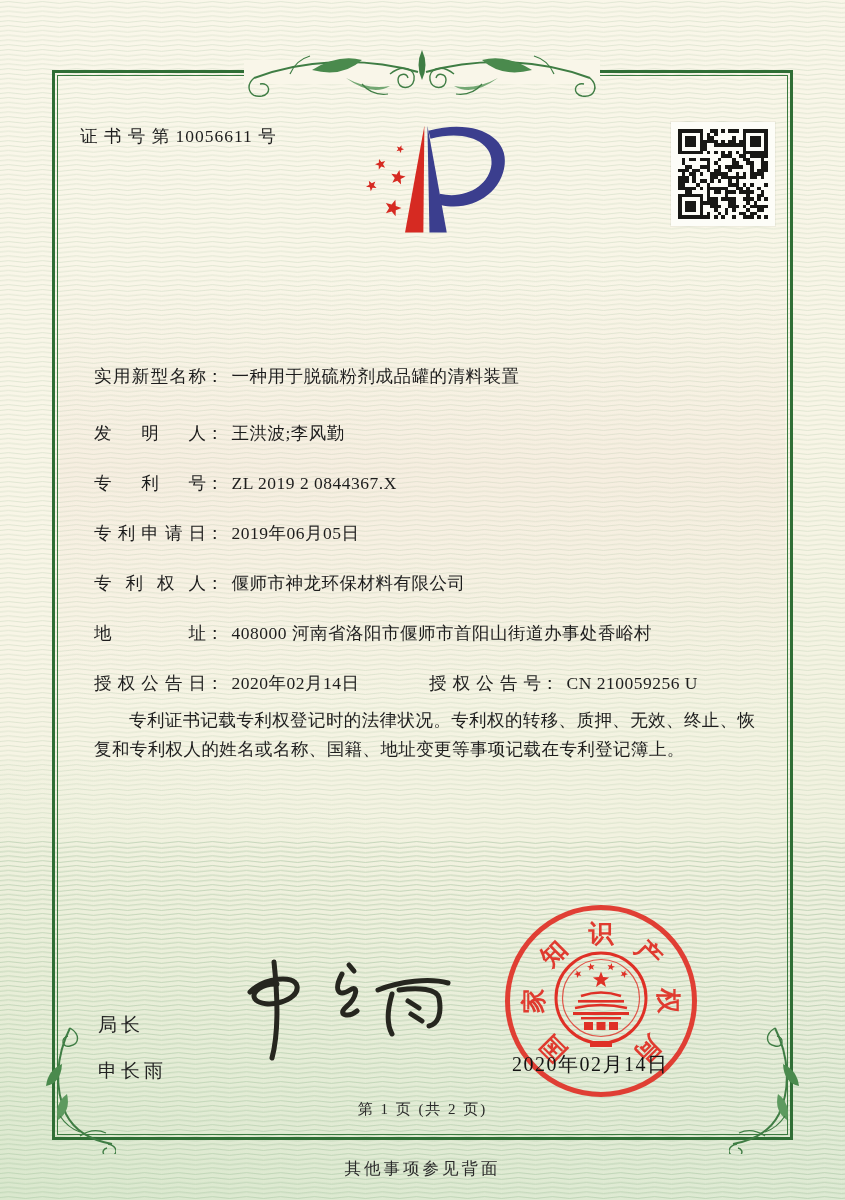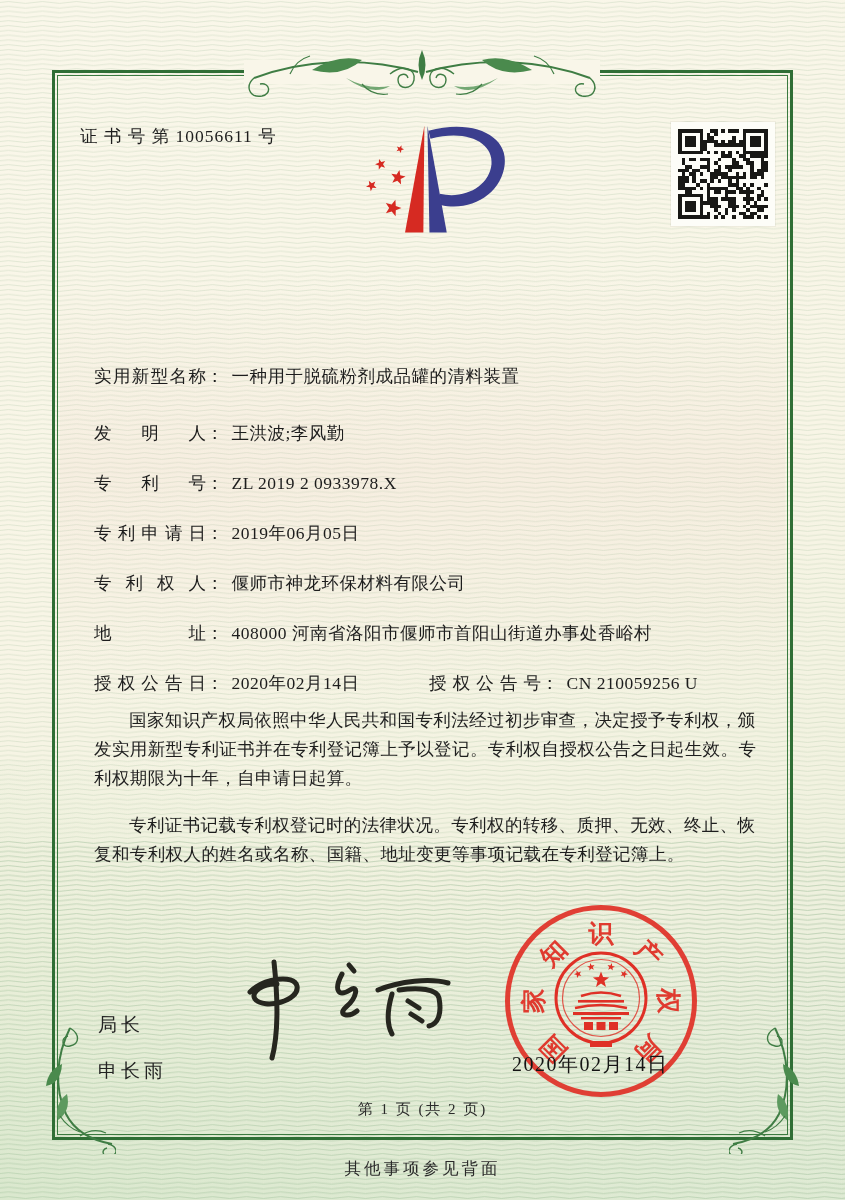--- a/index.html
+++ b/index.html
@@ -783,21 +783,21 @@
         </span><span class="fcolon">：</span><span class="fvalue">一种用于脱硫粉剂成品罐的清料装置</span></div>
       <div class="frow"><span class="flabel">
           <span>发</span>
           <span>明</span>
           <span>人</span>
         </span><span class="fcolon">：</span><span class="fvalue">王洪波;李风勤</span></div>
       <div class="frow"><span class="flabel">
           <span>专</span>
           <span>利</span>
           <span>号</span>
-        </span><span class="fcolon">：</span><span class="fvalue">ZL 2019 2 0933978.X</span></div>
+        </span><span class="fcolon">：</span><span class="fvalue">ZL 2019 2 0844367.X</span></div>
       <div class="frow"><span class="flabel">
           <span>专</span>
           <span>利</span>
           <span>申</span>
           <span>请</span>
           <span>日</span>
         </span><span class="fcolon">：</span><span class="fvalue">2019年06月05日</span></div>
       <div class="frow"><span class="flabel">
           <span>专</span>
           <span>利</span>
@@ -817,21 +817,20 @@
         </span><span class="fcolon">：</span><span class="fvalue">2020年02月14日</span><span class="fpair2"><span class="flabel">
             <span>授</span>
             <span>权</span>
             <span>公</span>
             <span>告</span>
             <span>号</span>
           </span><span class="fcolon">：</span><span class="fvalue">CN 210059256 U</span></span></div>
     </div>
 
   <div id="paras">
-    <p>国家知识产权局依照中华人民共和国专利法经过初步审查，决定授予专利权，颁发实用新型专利证书并在专利登记簿上予以登记。专利权自授权公告之日起生效。专利权期限为十年，自申请日起算。</p>
     <p>专利证书记载专利权登记时的法律状况。专利权的转移、质押、无效、终止、恢复和专利权人的姓名或名称、国籍、地址变更等事项记载在专利登记簿上。</p>
   </div>
 
   <div id="signer">
     <div>局长</div>
     <div>申长雨</div>
   </div>
 
   <svg id="signature" viewBox="0 0 240 122" xmlns="http://www.w3.org/2000/svg">
     <g stroke="#26261f" stroke-width="5" fill="none" stroke-linecap="round" stroke-linejoin="round">

